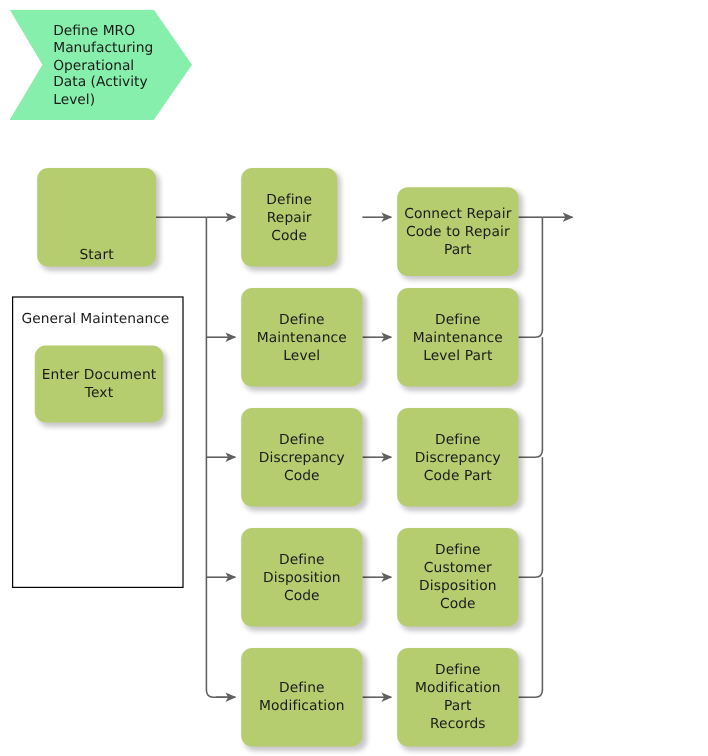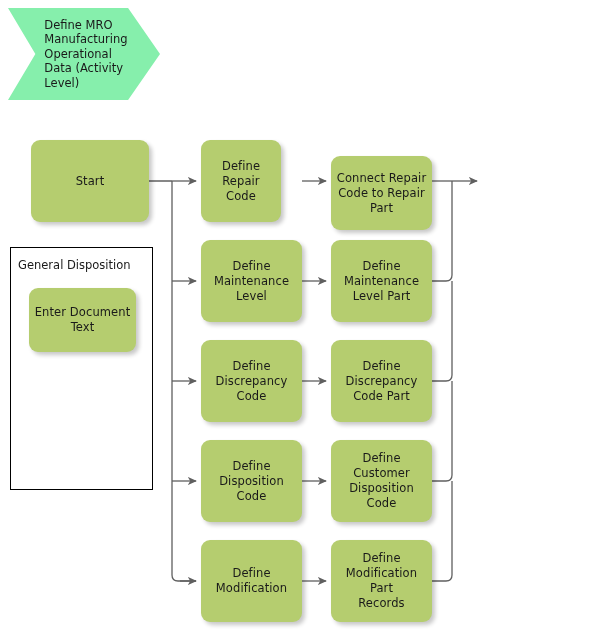--- a/index.html
+++ b/index.html
@@ -130,27 +130,27 @@
   </svg>
 
   <div class="banner" style="left:8px; top:8px; width:152px; height:92px;">
     <span class="label">Define MRO
 Manufacturing
 Operational
 Data (Activity
 Level)</span>
   </div>
 
-  <div class="node" style="left:31px; top:140px; width:118px; height:82px;">
+  <div class="node" style="left:31px; top:140px; width:99px; height:82px;align-items:flex-end;">
     <span class="label">Start</span>
   </div>
 
 
   <div class="group-panel" style="left:10px; top:247px; width:143px; height:243px;"></div>
-  <div class="group-title" style="left:18px; top:258px;">General Disposition</div>
+  <div class="group-title" style="left:18px; top:258px;">General Maintenance</div>
 
   <div class="node" style="left:29px; top:288px; width:107px; height:64px;">
     <span class="label">Enter Document
 Text</span>
   </div>
 
 
   <div class="node" style="left:201px; top:140px; width:80px; height:82px;">
     <span class="label">Define Repair
 Code</span>

